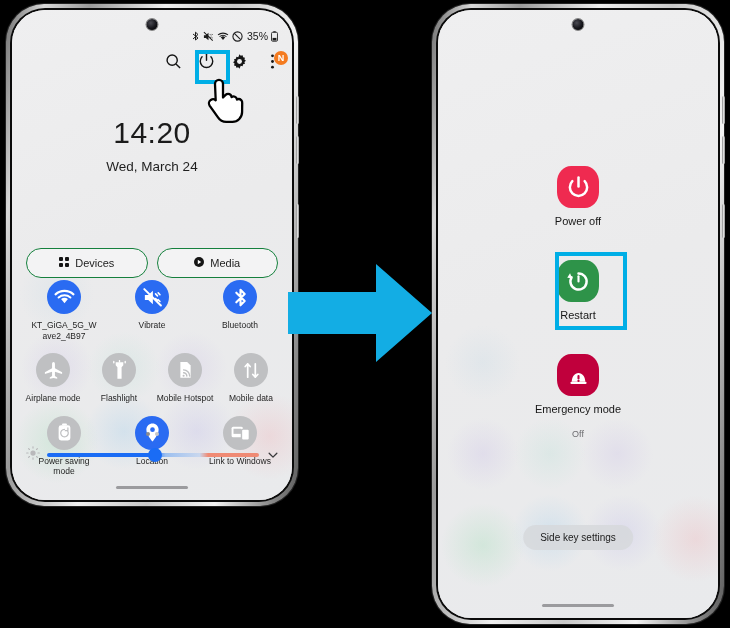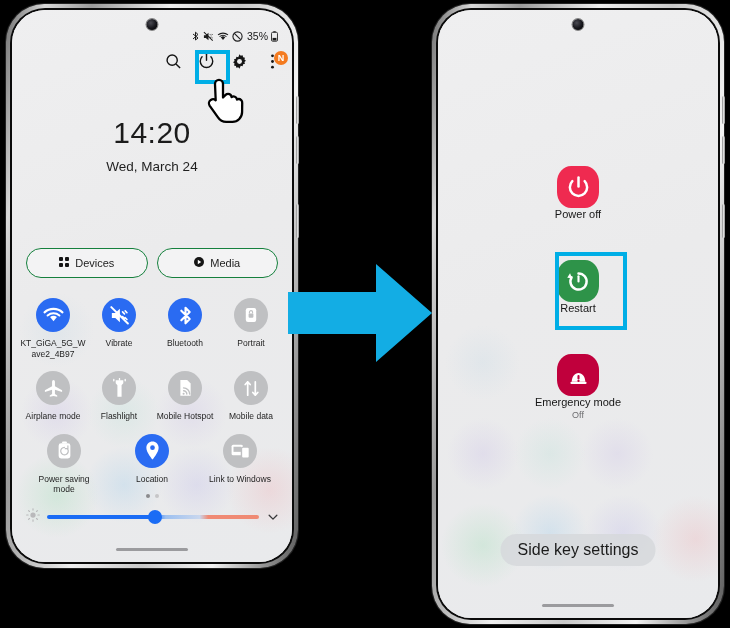--- a/index.html
+++ b/index.html
@@ -53,21 +53,21 @@
     background: radial-gradient(circle at 38% 35%, #4a4a52 0%, #15151a 55%, #000 100%);
     box-shadow: 0 0 0 1px rgba(0,0,0,.45);
     z-index: 6;
   }
   .side-btn {
     position:absolute; width:3px; border-radius:2px;
     background: linear-gradient(90deg,#7b7b7b,#e4e4e4 45%, #8d8d8d);
   }
 
   
-  #phone-left  { left: 6px;  top: 4px; width: 292px; height: 564px; }
+  #phone-left  { left: 6px;  top: 4px; width: 292px; height: 502px; }
   #phone-right { left: 432px; top: 4px; width: 292px; height: 620px; }
 
   
   .statusbar {
     position:absolute; top:20px; right:14px;
     display:flex; align-items:center; gap:3px;
     font-size:10.5px; color:#1d1d1d; letter-spacing:0;
   }
   .statusbar svg { display:block; }
   .st-pct { font-size:10.5px; font-weight:400; color:#202020; margin-left:1px;}
@@ -106,21 +106,21 @@
   
   .dm-row { position:absolute; top:238px; left:14px; right:14px; display:flex; gap:9px; }
   .dm-btn {
     flex:1; height:30px; border-radius:16px;
     background:#f3f3f4; border:1px solid #15803d;
     display:flex; align-items:center; justify-content:center; gap:6px;
     font-size:11px; color:#1c1c1c;
   }
 
   
-  .tiles { position:absolute; top:288px; left:8px; right:8px; }
+  .tiles { position:absolute; top:270px; left:8px; right:8px; }
   .tile-row { display:flex; }
   .tile { flex:1; display:flex; flex-direction:column; align-items:center; }
   .tile-circle {
     width:34px; height:34px; border-radius:50%;
     display:flex; align-items:center; justify-content:center;
     background:#bfc0c2;
   }
   .tile-circle.on { background:#2a6bf2; }
   .tile-label {
     margin-top:6px; font-size:8.5px; line-height:10.5px;
@@ -153,36 +153,36 @@
   }
 
   
   .pm { position:absolute; left:0; right:0; top:0; bottom:0; }
   .pm-item { position:absolute; left:50%; transform:translateX(-50%); width:120px; text-align:center; }
   .pm-icon {
     width:42px; height:42px; margin:0 auto;
     border-radius:14px / 16px;
     display:flex; align-items:center; justify-content:center;
   }
-  .pm-label { font-size:11px; color:#161616; }
-  .pm-sub   { margin-top:2px; font-size:9px; color:#6d6d70; }
+  .pm-label { margin-top:7px; font-size:11px; color:#161616; }
+  .pm-sub   { margin-top:14px; font-size:9px; color:#6d6d70; }
   #pm-power   { top:156px; }
   #pm-restart { top:250px; }
   #pm-emerg   { top:344px; }
   .hl-box-restart {
     position:absolute; left:117px; top:242px;
     width:72px; height:78px;
     border:4px solid #00aee6;
     box-sizing:border-box; z-index:9; pointer-events:none;
   }
   .sidekey {
-    position:absolute; bottom:52px; left:50%; transform:translateX(-50%);
+    position:absolute; bottom:68px; left:50%; transform:translateX(-50%);
     padding:7px 17px; border-radius:16px;
     background:rgba(214,216,220,.85);
-    font-size:16px; color:#1b1b1b; white-space:nowrap;margin-top:37px;
+    font-size:10px; color:#1b1b1b; white-space:nowrap;margin-top:37px;
   }
 
   
   .arrow { position:absolute; left:288px; top:262px; z-index:20; }
 </style>
 </head>
 <body>
 
 <div class="stage">
 
@@ -318,30 +318,20 @@
               </div>
               <div class="tile-label">Vibrate</div>
             </div>
             <div class="tile">
               <div class="tile-circle on">
                 <svg width="17" height="21" viewBox="0 0 14 20">
                     <path d="M3 5.4l8 8-4 4V2.6l4 4-8 8" fill="none" stroke="#fff" stroke-width="2" stroke-linejoin="round" stroke-linecap="round"></path>
                   </svg>
               </div>
               <div class="tile-label">Bluetooth</div>
-            </div>
-            <div class="tile">
-              <div class="tile-circle">
-                <svg width="18" height="20" viewBox="0 0 18 20">
-                    <rect x="3.8" y="3" width="10.4" height="14" rx="2.2" fill="#fff"></rect>
-                    <rect x="6.6" y="8.4" width="4.8" height="4.4" rx="1" fill="#bfc0c2"></rect>
-                    <path d="M7.4 8.4V7.2a1.6 1.6 0 013.2 0v1.2" stroke="#bfc0c2" stroke-width="1.1" fill="none"></path>
-                  </svg>
-              </div>
-              <div class="tile-label">Portrait</div>
             </div>
           </div>
 
           <div class="tile-row">
             <div class="tile">
               <div class="tile-circle">
                 <svg width="21" height="21" viewBox="0 0 22 22">
                     <path d="M11 2c.9 0 1.5.9 1.5 2v4.6l7.5 4.2v1.9l-7.5-2.3v4.3l2.4 1.6v1.4L11 18.9l-3.9.8v-1.4l2.4-1.6v-4.3L2 14.7v-1.9l7.5-4.2V4c0-1.1.6-2 1.5-2z" fill="#fff"></path>
                   </svg>
               </div>

